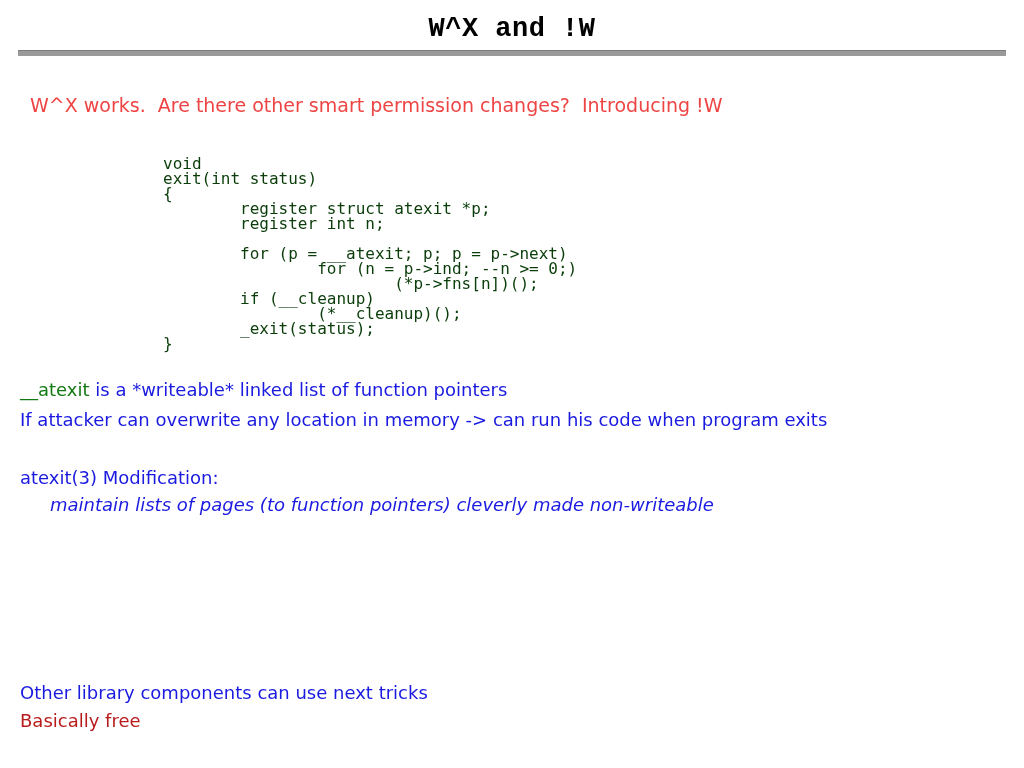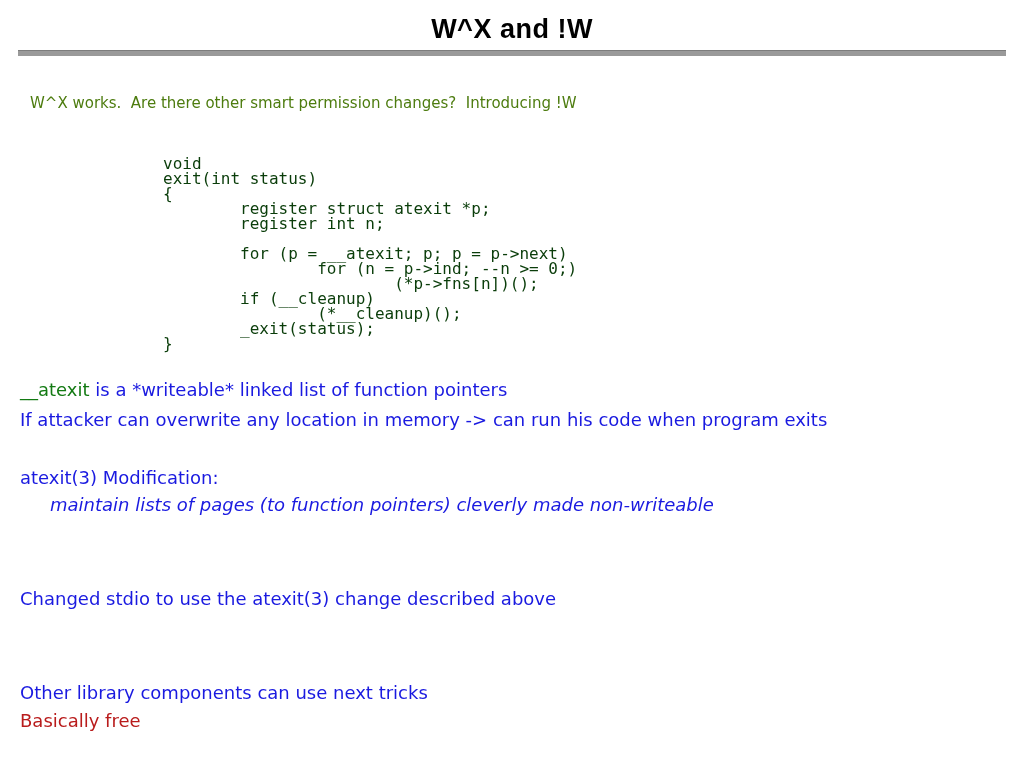--- a/index.html
+++ b/index.html
@@ -18,41 +18,41 @@
     width: 1024px;
     height: 768px;
     background: #ffffff;
   }
   .slide-title {
     position: absolute;
     top: 14px;
     left: 0;
     width: 1024px;
     text-align: center;
-    font-family: Liberation Sans, sans-serif;
+    font-family: Liberation Mono, monospace;
     font-size: 27px;
     font-weight: bold;
     color: #000000;
     letter-spacing: 0.5px;
   }
   .title-rule {
     position: absolute;
     top: 50px;
     left: 18px;
     width: 988px;
     height: 5px;
     background: #9a9a9a;
     border-top: 1px solid #7d7d7d;
   }
   .lead-line {
     position: absolute;
     top: 94px;
     left: 30px;
-    font-size: 15px;
-    color: #4d7c0f;
+    font-size: 19px;
+    color: #ef4444;
     font-family: "DejaVu Sans", sans-serif;
     white-space: pre;
   }
   .code-block {
     position: absolute;
     top: 140px;
     left: 163px;
     font-family: "DejaVu Sans Mono", monospace;
     font-size: 16px;
     line-height: 15px;
@@ -108,20 +108,19 @@
 
   <div class="body-line l2">If attacker can overwrite any location in memory -&gt; can run his code when program exits</div>
 
   <div class="body-line l1"><span class="kw-green">__atexit</span><span> is a *writeable* linked list of function pointers</span></div>
 
   <div class="body-line l3">atexit(3) Modification:</div>
 
   <div class="body-line l4">maintain lists of pages (to function pointers) cleverly made non-writeable</div>
 
 
-  <div class="body-line l6">Changed stdio to use the atexit(3) change described above</div>
 
 
   <div class="body-line l8">Other library components can use next tricks</div>
 
   <div class="body-line l9 red">Basically free</div>
 
 </div>
 
 </body></html>

